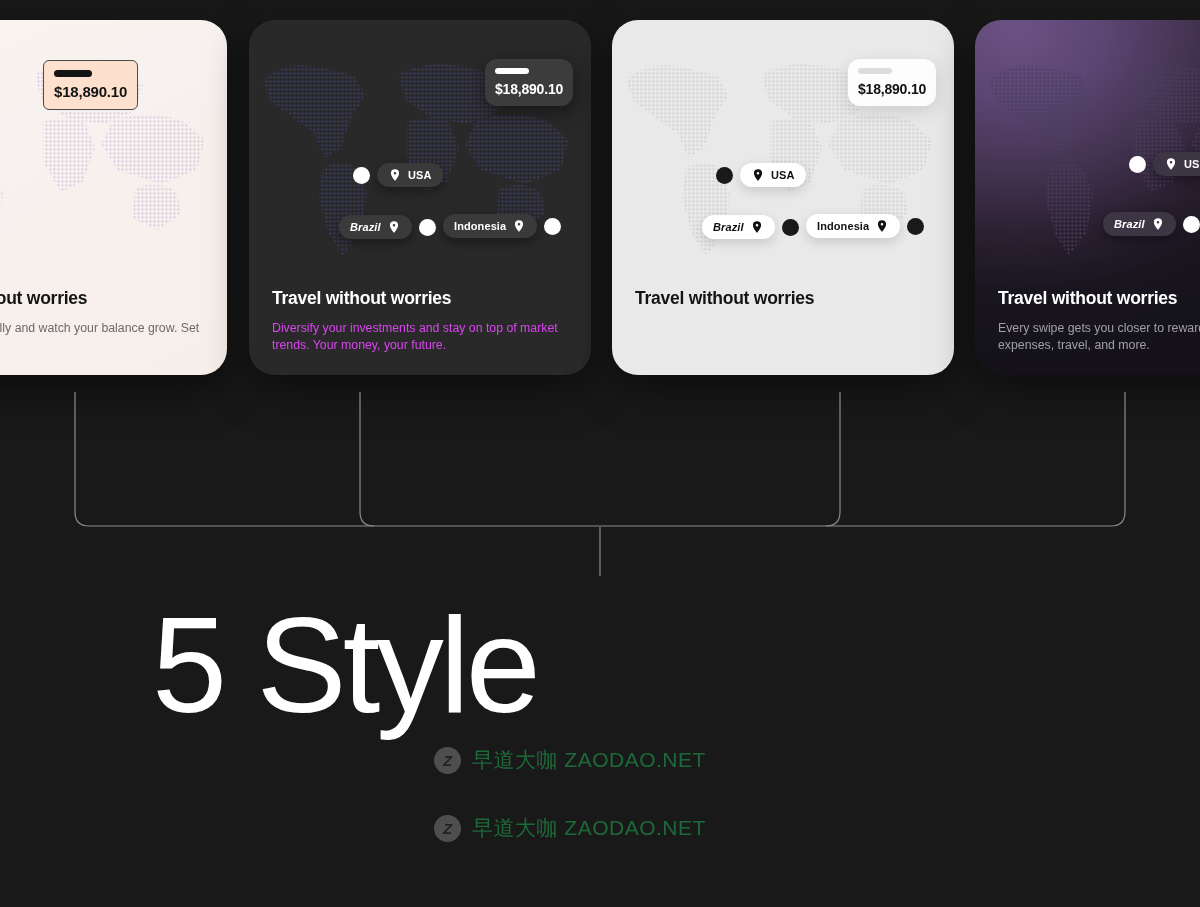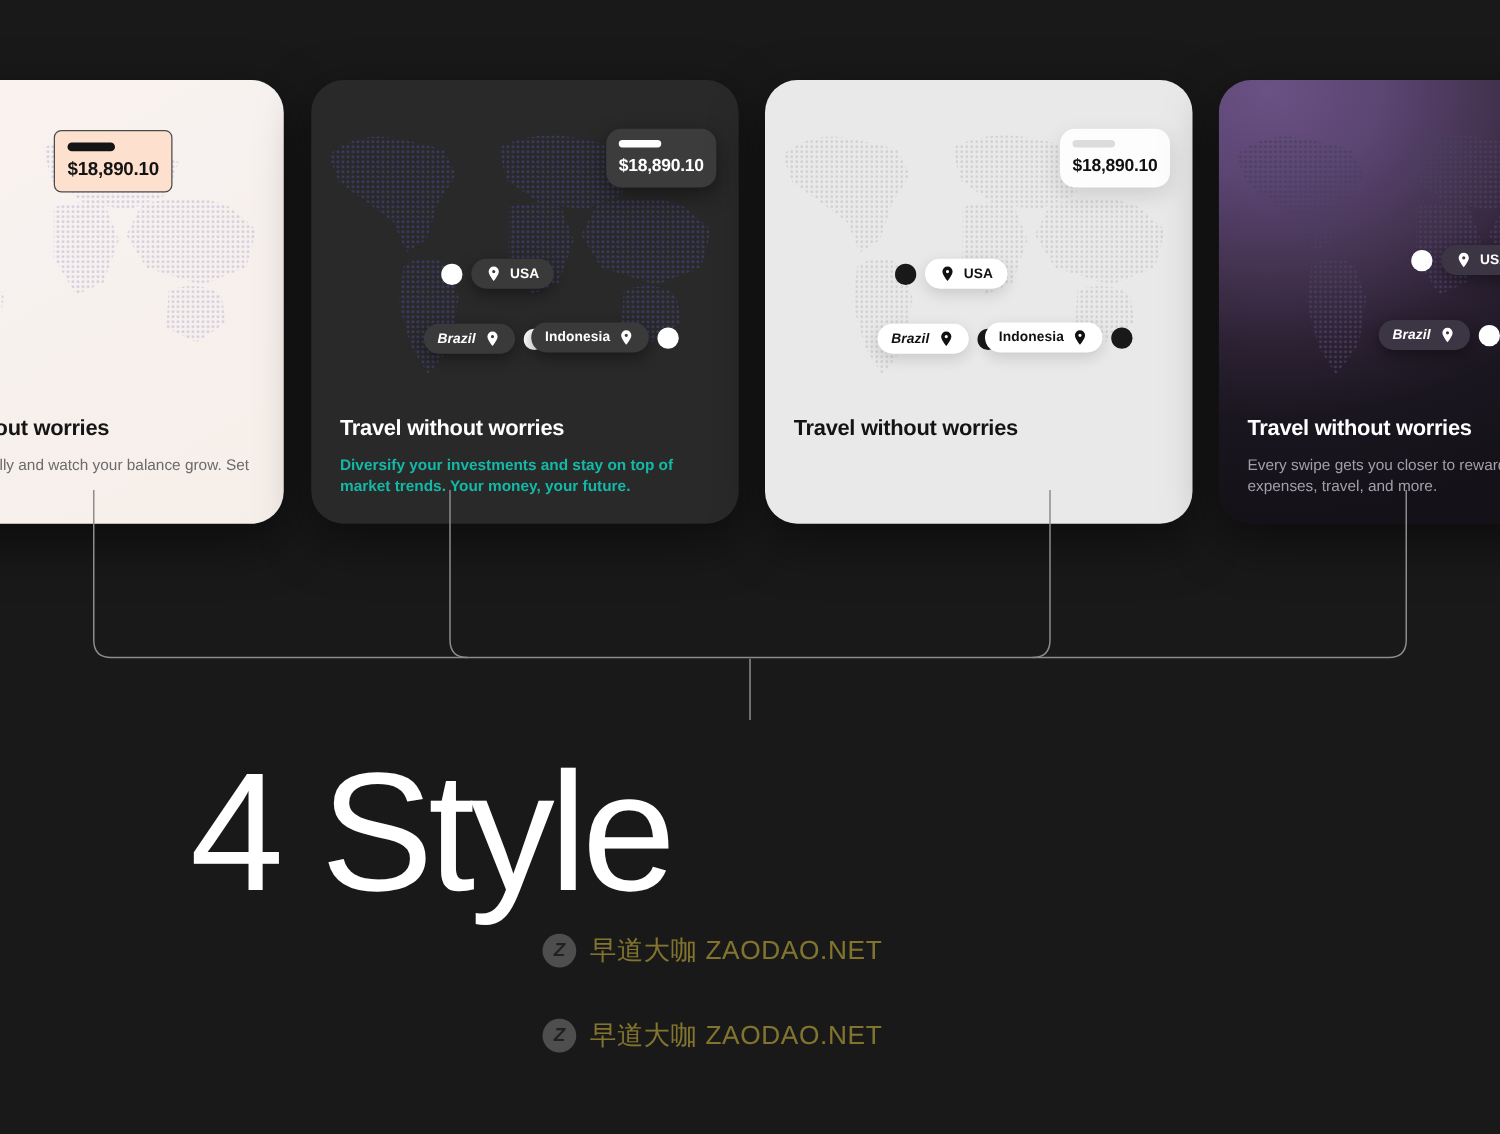--- a/index.html
+++ b/index.html
@@ -5,21 +5,21 @@
   * { margin:0; padding:0; box-sizing:border-box; }
   html,body{
     width:1200px; height:907px; overflow:hidden;
     background:#191919;
     font-family:"Liberation Sans", sans-serif;
     -webkit-font-smoothing:antialiased;
   }
   .stage{ position:relative; width:1200px; height:907px; background:#191919; overflow:hidden; }
 
   
-  .cards{ position:absolute; left:0; top:0; width:1174px; height:395px;margin-top:44px; }
+  .cards{ position:absolute; left:0; top:0; width:1174px; height:395px; }
 
   .card{
     position:absolute; top:20px; width:342px; height:355px;
     border-radius:26px; overflow:hidden;
   }
   .card.c1{ left:-115px; width:342px;
     background:linear-gradient(150deg,#fbf4ef 0%,#f7f1ef 40%,#f6efe9 100%);
     box-shadow:0 14px 40px rgba(0,0,0,.55);
   }
   .card.c2{ left:249px;
@@ -85,34 +85,34 @@
   .c3 .pill{ background:#fff; color:#111; box-shadow:0 4px 12px rgba(0,0,0,.14); }
   .c3 .pill .pin path{ fill:#111; }
   .c3 .dot{ background:#191919; }
 
   .c4 .pill{ background:#3c3644; color:#fff; box-shadow:0 4px 12px rgba(0,0,0,.4); }
   .c4 .pill .pin path{ fill:#fff; }
   .c4 .dot{ background:#fff; }
 
   .pos-usa{ left:104px; top:143px; }
   .pos-brazil{ left:90px; top:195px;font-style:italic; }
-  .pos-indonesia{ left:176px; top:194px; }
+  .pos-indonesia{ left:194px; top:194px; }
 
   .c4 .pos-usa{ left:154px; top:132px; }
   .c4 .pos-brazil{ left:128px; top:192px; }
 
   
   .ctext{ position:absolute; left:23px; right:20px; top:268px; }
   .ctitle{ font-size:17.5px; font-weight:700; letter-spacing:-.25px; margin-bottom:11px; }
   .cdesc{ font-size:12.3px; line-height:1.42; }
 
   .c1 .ctitle{ color:#151515; }
   .c1 .cdesc{ color:#6b6b6b; }
   .c2 .ctitle{ color:#ffffff; }
-  .c2 .cdesc{ color:#14b8a6;font-weight:bold; }
+  .c2 .cdesc{ color:#d946ef; }
   .c3 .ctitle{ color:#141414; }
   .c3 .cdesc{ color:#6e6e6e; }
   .c4 .ctitle{ color:#ffffff; }
   .c4 .cdesc{ color:#a39fa8; }
 
   
   .connectors{ position:absolute; left:0; top:380px; width:1200px; height:215px; }
 
   
   .hero{ position:absolute; left:0; top:575px; width:1200px; height:332px; }
@@ -125,21 +125,21 @@
   .heroline.l2{ left:468px; top:160px; }
 
   
   .wm{ position:absolute; display:flex; align-items:center; gap:11px; opacity:.46; }
   .wm .zbadge{
     width:27px; height:27px; border-radius:50%;
     background:#8e8e8e; color:#2b2b2b;
     display:flex; align-items:center; justify-content:center;
     font-size:15px; font-weight:700; font-style:italic;
   }
-  .wm .wmtext{ color:#fde047; font-size:21px; font-weight:500; letter-spacing:.5px; white-space:nowrap; }
+  .wm .wmtext{ color:#22c55e; font-size:21px; font-weight:500; letter-spacing:.5px; white-space:nowrap; }
   .wm.w1{ left:434px; top:746px; }
   .wm.w2{ left:434px; top:814px; }
 </style>
 </head>
 <body>
 
 <div class="stage">
 
   <div class="cards">
 
@@ -342,21 +342,21 @@
   <svg class="connectors" viewBox="0 0 1200 215">
     <g fill="none" stroke="#8c8c8c" stroke-width="1.2">
       <path d="M75 12 L75 132 Q75 146 89 146 L1111 146 Q1125 146 1125 132 L1125 12"></path>
       <path d="M360 12 L360 132 Q360 146 374 146"></path>
       <path d="M840 12 L840 132 Q840 146 826 146"></path>
       <path d="M600 147 L600 196"></path>
     </g>
   </svg>
 
   <div class="hero">
-    <div class="heroline l1">4 Style</div>
+    <div class="heroline l1">5 Style</div>
   </div>
 
   <div class="wm w1">
     <span class="zbadge">Z</span>
     <span class="wmtext">早道大咖 ZAODAO.NET</span>
   </div>
   <div class="wm w2">
     <span class="zbadge">Z</span>
     <span class="wmtext">早道大咖 ZAODAO.NET</span>
   </div>

